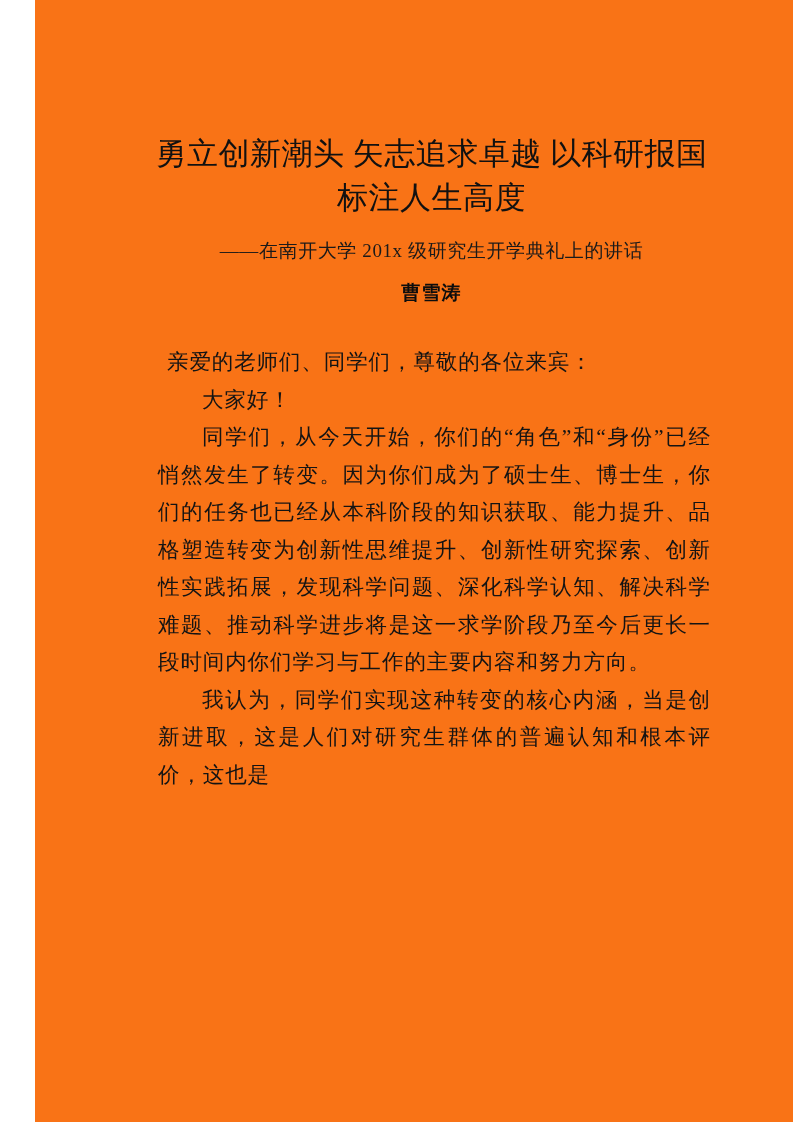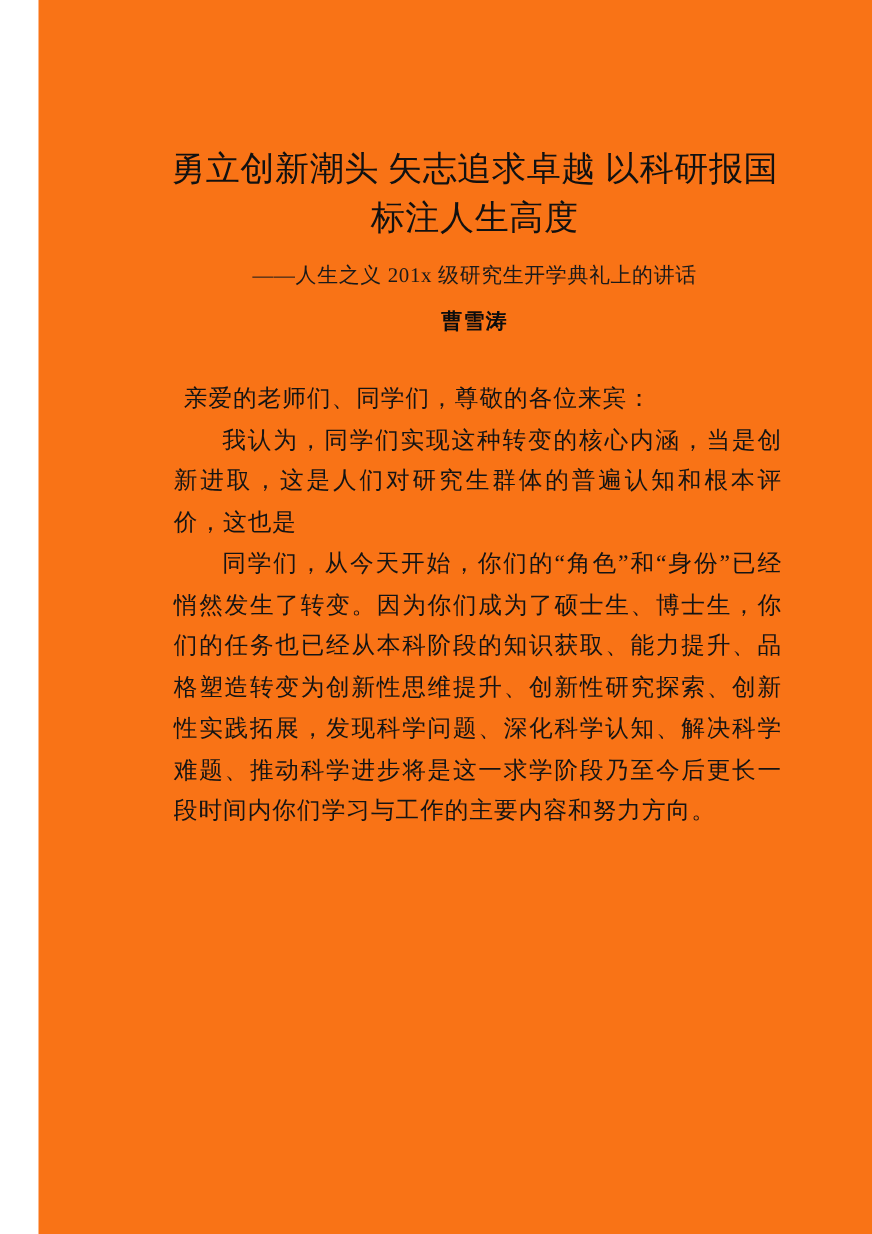--- a/index.html
+++ b/index.html
@@ -94,23 +94,24 @@
   }
 </style>
 </head>
 <body>
 
 <div class="page">
 
   <div class="title-block">
     <h1 class="doc-title">勇立创新潮头 矢志追求卓越 以科研报国
 标注人生高度</h1>
-    <p class="doc-subtitle">——人生之义 201x 级研究生开学典礼上的讲话</p>
+    <p class="doc-subtitle">——在南开大学 201x 级研究生开学典礼上的讲话</p>
     <p class="doc-author">曹雪涛</p>
   </div>
 
   <div class="body-block">
     <p class="para salutation">亲爱的老师们、同学们，尊敬的各位来宾：</p>
+    <p class="para indent">大家好！</p>
+    <p class="para indent">同学们，从今天开始，你们的“角色”和“身份”已经悄然发生了转变。因为你们成为了硕士生、博士生，你们的任务也已经从本科阶段的知识获取、能力提升、品格塑造转变为创新性思维提升、创新性研究探索、创新性实践拓展，发现科学问题、深化科学认知、解决科学难题、推动科学进步将是这一求学阶段乃至今后更长一段时间内你们学习与工作的主要内容和努力方向。</p>
     <p class="para indent">我认为，同学们实现这种转变的核心内涵，当是创新进取，这是人们对研究生群体的普遍认知和根本评价，这也是</p>
-    <p class="para indent">同学们，从今天开始，你们的“角色”和“身份”已经悄然发生了转变。因为你们成为了硕士生、博士生，你们的任务也已经从本科阶段的知识获取、能力提升、品格塑造转变为创新性思维提升、创新性研究探索、创新性实践拓展，发现科学问题、深化科学认知、解决科学难题、推动科学进步将是这一求学阶段乃至今后更长一段时间内你们学习与工作的主要内容和努力方向。</p>
   </div>
 
 </div>
 
 </body></html>

